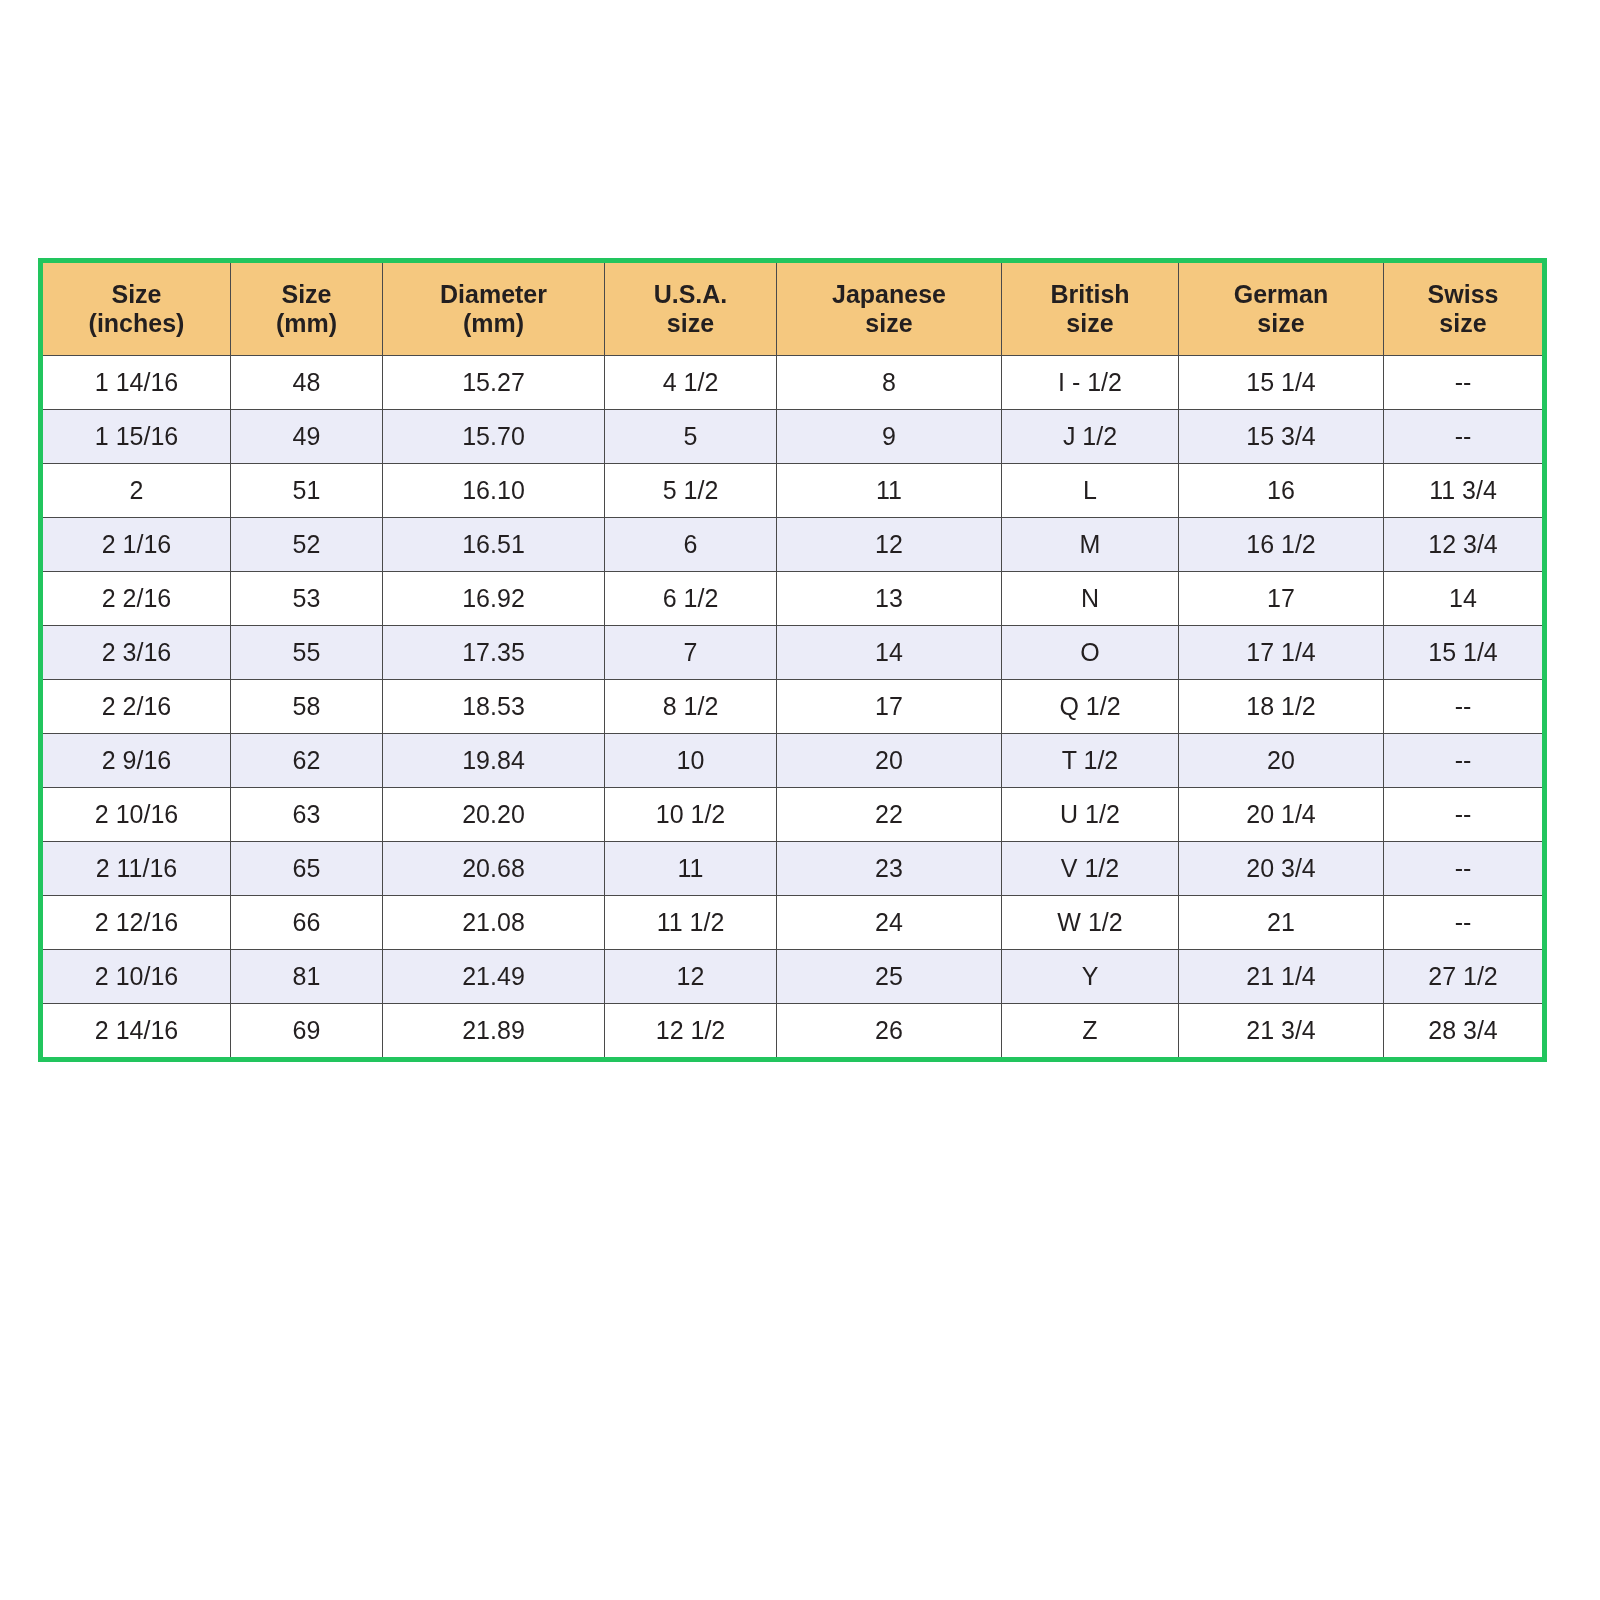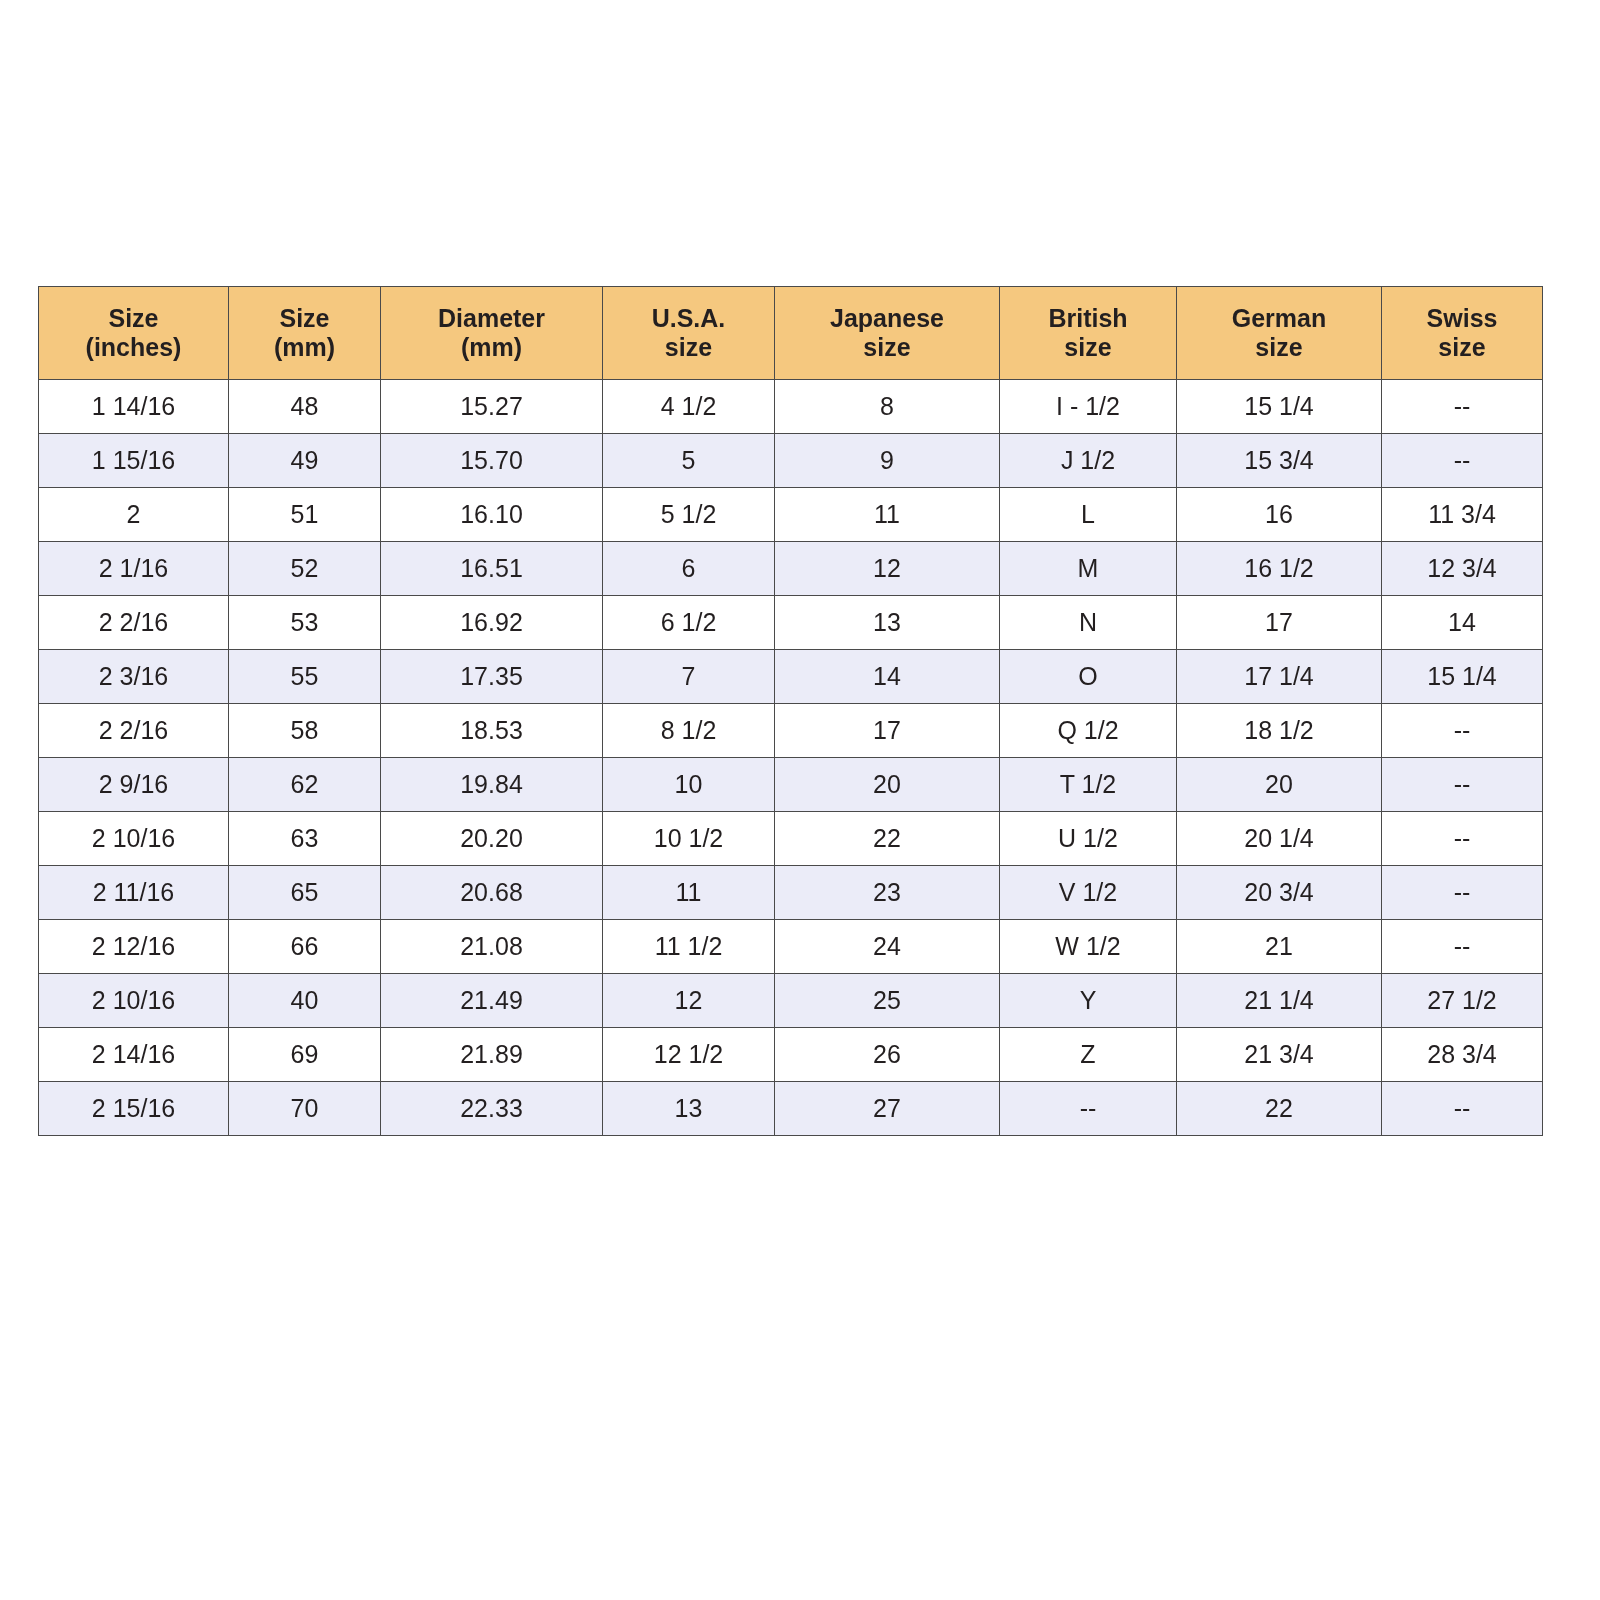--- a/index.html
+++ b/index.html
@@ -20,22 +20,21 @@
   #table-wrap {
     position: absolute;
     left: 38px;
     top: 258px;
     width: 1504px;
   }
   table.ring-size-table {
     border-collapse: collapse;
     width: 100%;
     table-layout: fixed;
-    border: 1px solid #22c55e;
-    margin-top: 28px;
+    border: 5px solid #22c55e;
   }
   table.ring-size-table th,
   table.ring-size-table td {
     border: 1.5px solid #4a4a4a;
     text-align: center;
     vertical-align: middle;
     color: #231f20;
     font-size: 25px;
     padding: 0;
     height: 53px;
@@ -225,44 +224,34 @@
           <td>66</td>
           <td>21.08</td>
           <td>11 1/2</td>
           <td>24</td>
           <td>W 1/2</td>
           <td>21</td>
           <td>--</td>
         </tr>
         <tr class="row-even">
           <td>2 10/16</td>
-          <td>40</td>
+          <td>81</td>
           <td>21.49</td>
           <td>12</td>
           <td>25</td>
           <td>Y</td>
           <td>21 1/4</td>
           <td>27 1/2</td>
         </tr>
         <tr class="row-odd">
           <td>2 14/16</td>
           <td>69</td>
           <td>21.89</td>
           <td>12 1/2</td>
           <td>26</td>
           <td>Z</td>
           <td>21 3/4</td>
           <td>28 3/4</td>
         </tr>
-        <tr class="row-even">
-          <td>2 15/16</td>
-          <td>70</td>
-          <td>22.33</td>
-          <td>13</td>
-          <td>27</td>
-          <td>--</td>
-          <td>22</td>
-          <td>--</td>
-        </tr>
       </tbody>
     </table>
   </div>
 </div>
 
 </body></html>

